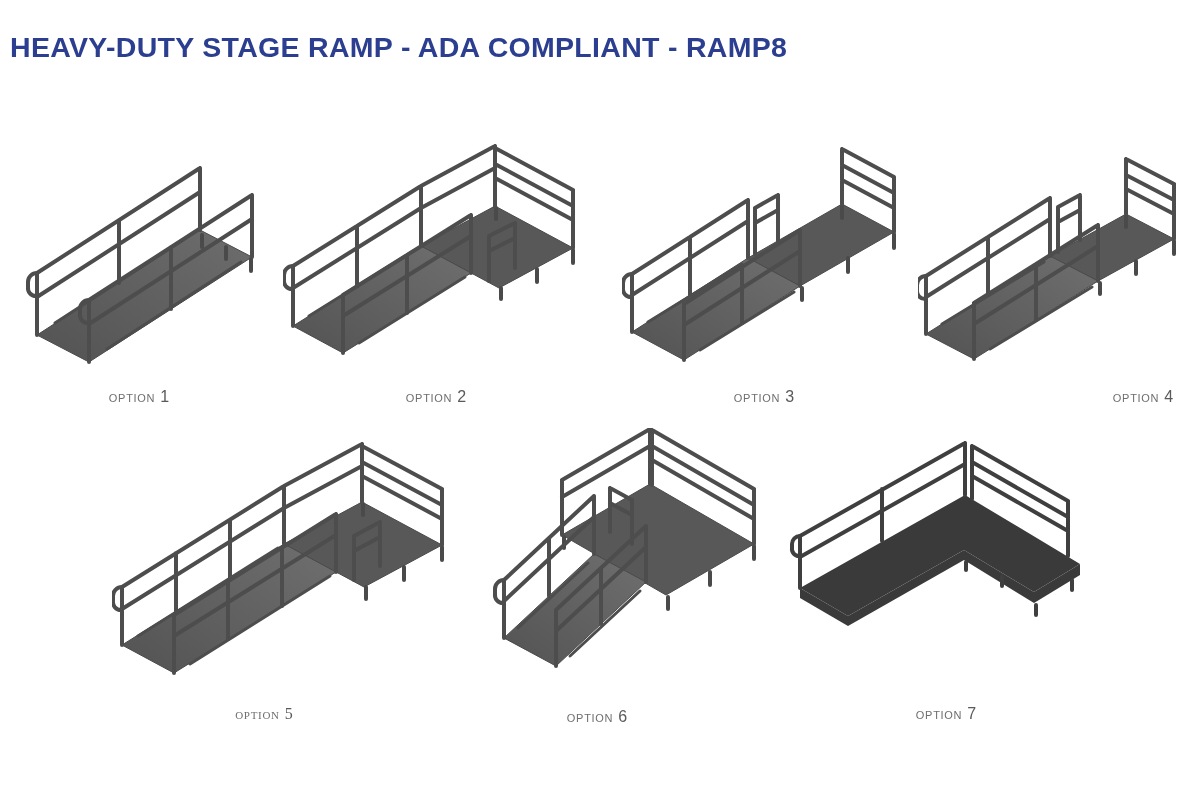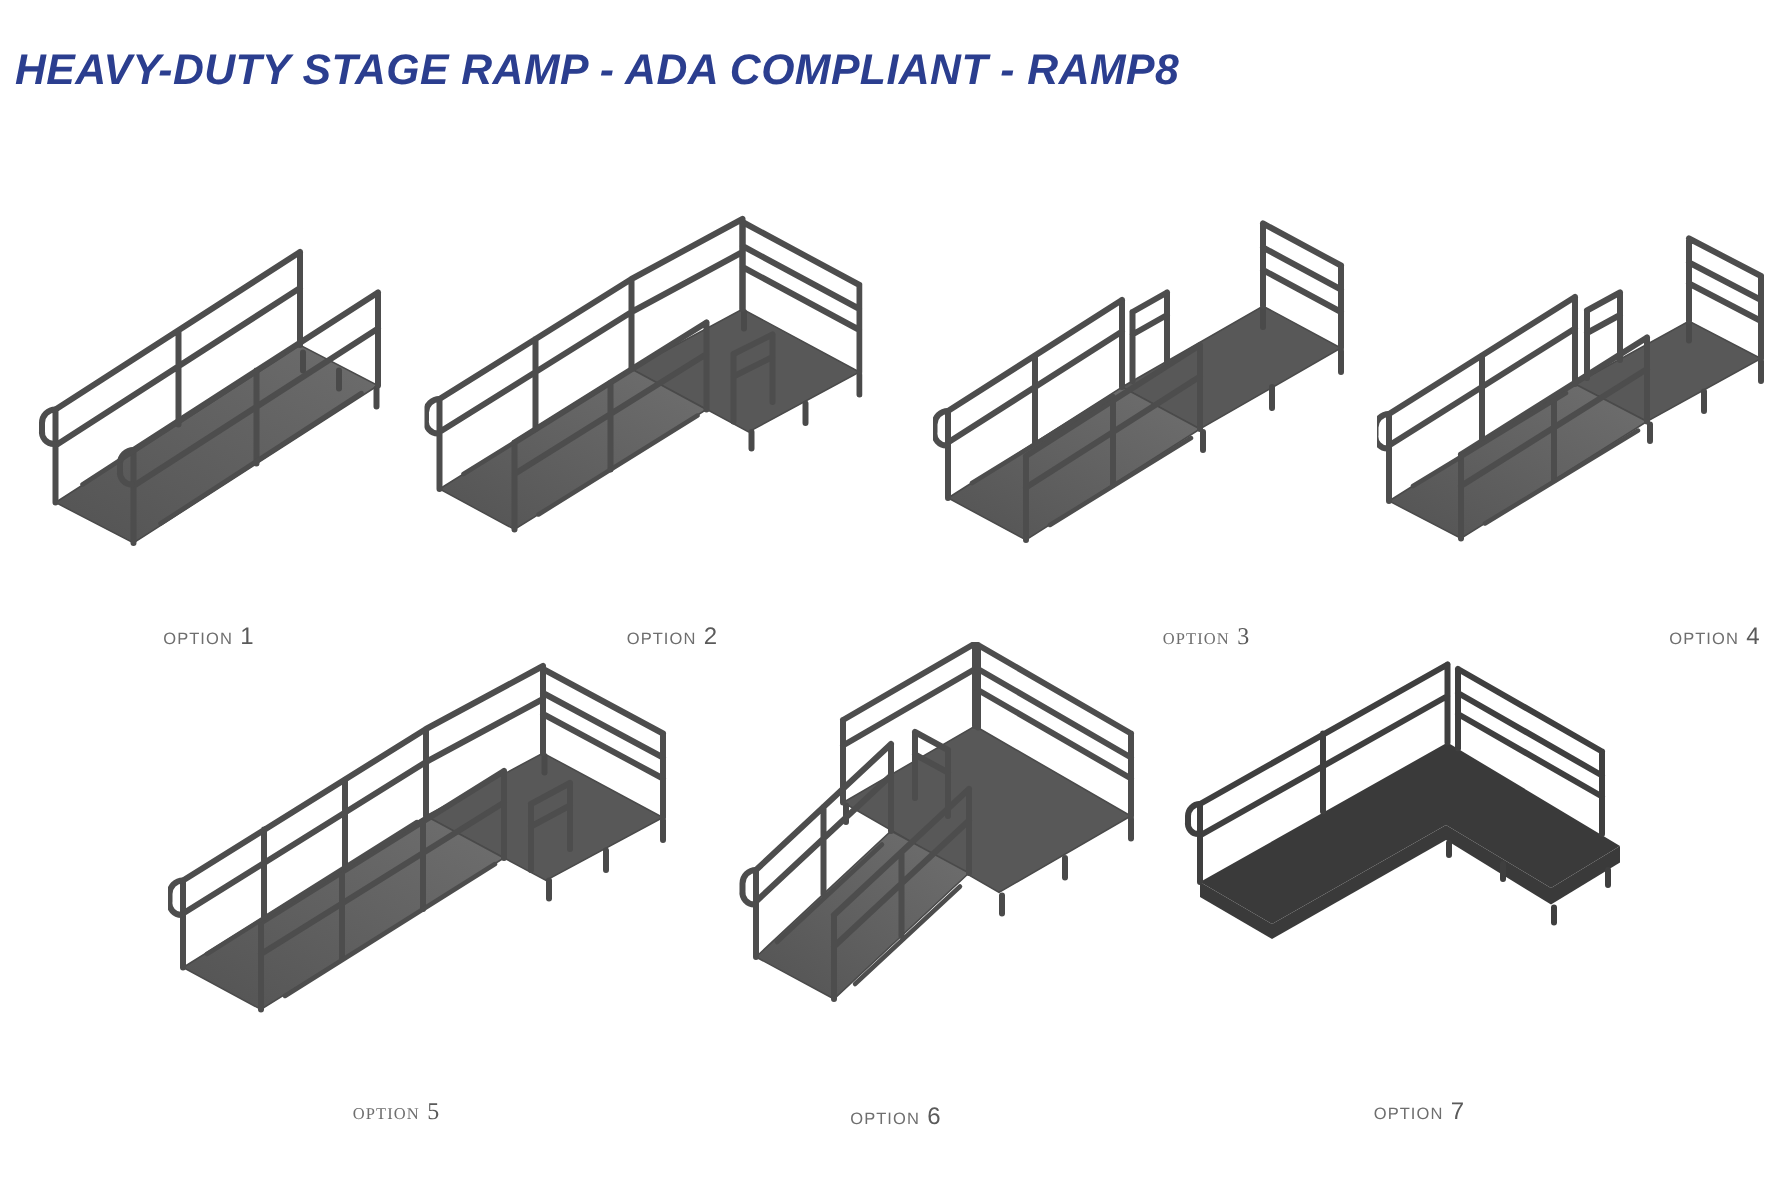--- a/index.html
+++ b/index.html
@@ -6,26 +6,26 @@
     --title:#2b3e8f; --rail:#4d4d4d; --rail-dark:#3f3f3f;
     --deck:#585858; --deck-dark:#3a3a3a; --label:#6e6e6e;
   }
   html,body{margin:0;padding:0;background:#fff;}
   #canvas{
     position:relative; width:1179px; height:788px; background:#fff;
     overflow:hidden; font-family:"Liberation Sans", sans-serif;
   }
   .page-title{
     position:absolute; left:10px; top:31px; font-size:28.5px; font-weight:bold;
-    color:var(--title); letter-spacing:0.3px; white-space:nowrap;font-style:italic;
+    color:var(--title); letter-spacing:0.3px; white-space:nowrap;
   }
   .fig{position:absolute;}
   .fig svg{display:block;}
   .option-label{
-    position:absolute; transform:translateX(-50%); white-space:nowrap;margin-top:28px;
+    position:absolute; transform:translateX(-50%); white-space:nowrap;
   }
   .opt-word{font-size:11px; color:var(--label); letter-spacing:0.7px;}
   .opt-num{font-size:16px; color:#5a5a5a; margin-left:5px;}
   .rail{fill:none; stroke:var(--rail); stroke-width:4; stroke-linecap:round; stroke-linejoin:round;}
   .rail3{fill:none; stroke:var(--rail); stroke-width:3; stroke-linecap:round; stroke-linejoin:round;}
   .rail-dark{fill:none; stroke:var(--rail-dark); stroke-width:4; stroke-linecap:round; stroke-linejoin:round;}
   .leg{fill:none; stroke:#4a4a4a; stroke-width:4; stroke-linecap:round;}
   .leg-dark{fill:none; stroke:var(--rail-dark); stroke-width:4; stroke-linecap:round;}
   .deck{stroke:#4a4a4a; stroke-width:1;}
 </style>
@@ -265,24 +265,24 @@
       </g>
       <g>
         <path class="rail-dark" d="M192,59 V6 M288,116 V61 M192,6 L288,61 M192,22 L288,77 M192,36 L288,91"></path>
       </g>
     </svg>
   </div>
 
   <div class="option-label" style="left:139px; top:388px;">
     <span class="opt-word">OPTION</span><span class="opt-num">1</span>
   </div>
-  <div class="option-label" style="left:448px; top:388px;">
+  <div class="option-label" style="left:436px; top:388px;">
     <span class="opt-word">OPTION</span><span class="opt-num">2</span>
   </div>
-  <div class="option-label" style="left:804px; top:388px;font-family:Liberation Serif, serif;">
+  <div class="option-label" style="left:764px; top:388px;">
     <span class="opt-word">OPTION</span><span class="opt-num">3</span>
   </div>
   <div class="option-label" style="left:1143px; top:388px;">
     <span class="opt-word">OPTION</span><span class="opt-num">4</span>
   </div>
   <div class="option-label" style="left:264px; top:705px;font-family:Liberation Serif, serif;">
     <span class="opt-word">OPTION</span><span class="opt-num">5</span>
   </div>
   <div class="option-label" style="left:597px; top:708px;">
     <span class="opt-word">OPTION</span><span class="opt-num">6</span>

